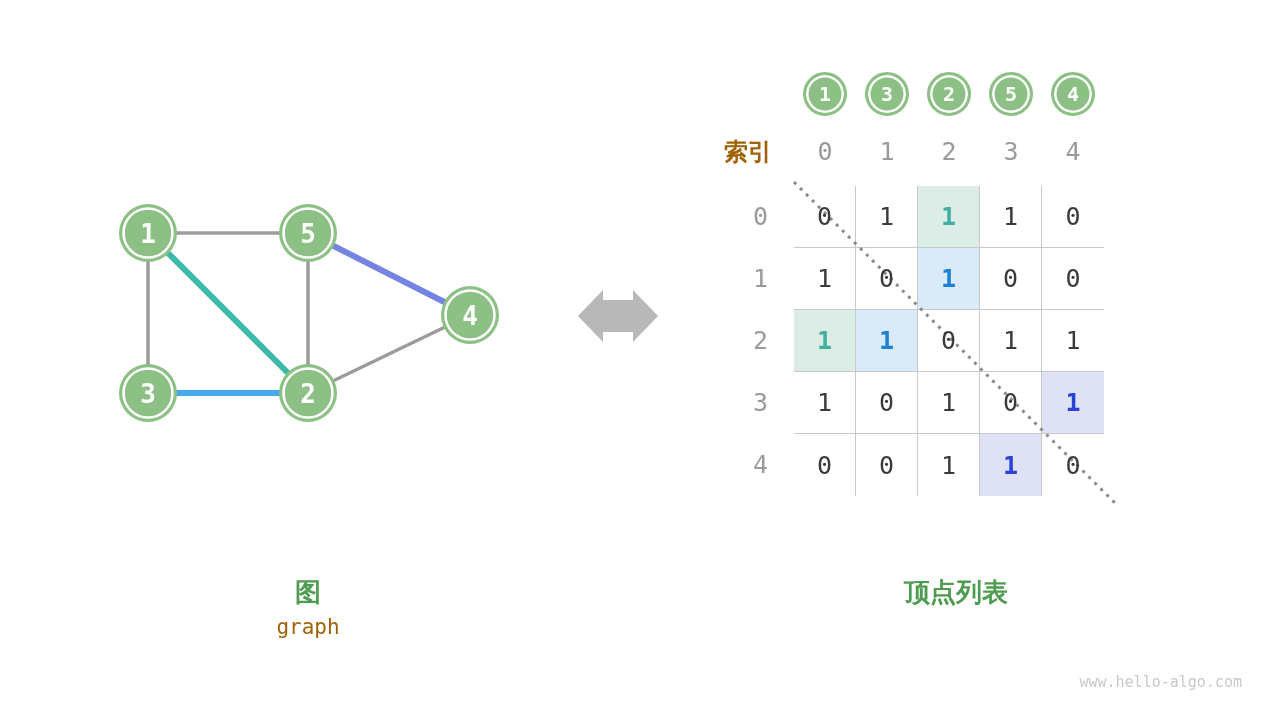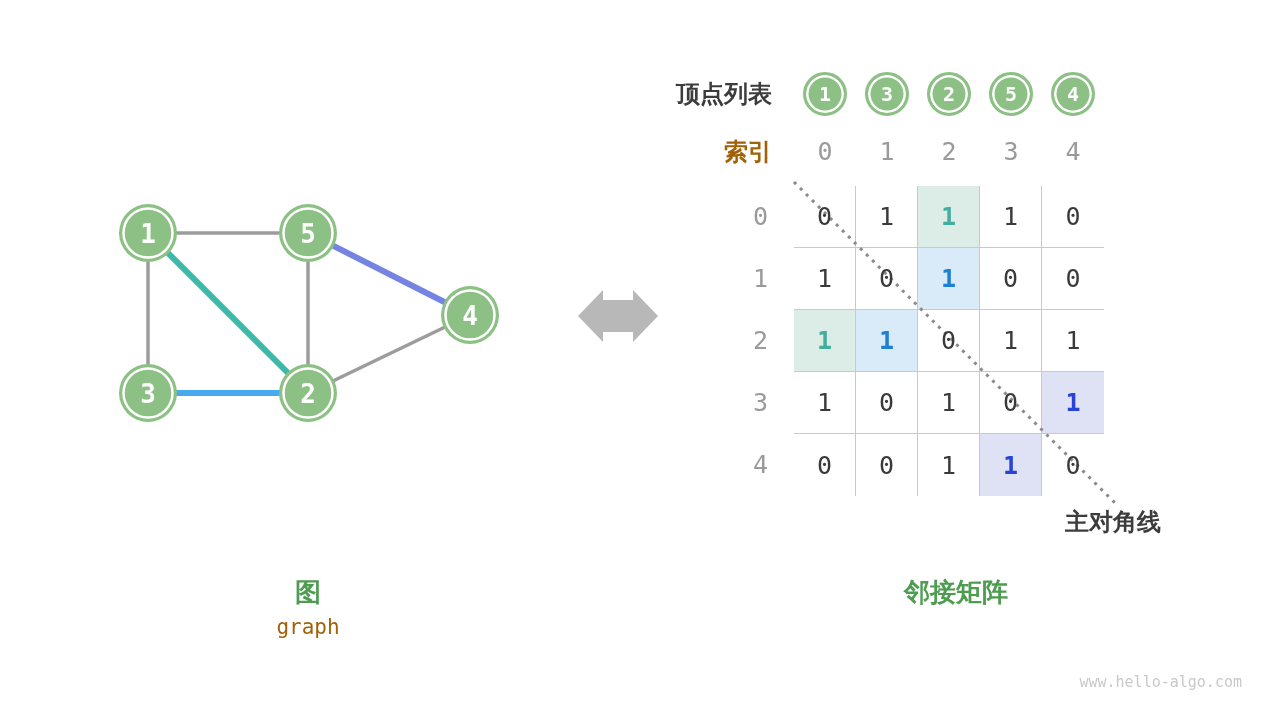--- a/index.html
+++ b/index.html
@@ -88,21 +88,20 @@
         <circle cx="308" cy="393" r="29" fill="#8CC084"></circle>
         <circle cx="308" cy="393" r="24.5" fill="none" stroke="#FFFFFF" stroke-width="2.5"></circle>
         <text x="308" y="394" text-anchor="middle" dominant-baseline="central" fill="#ffffff" font-size="26" font-weight="bold" font-family="&quot;DejaVu Sans Mono&quot;, monospace">2</text>
       </g>
     </svg>
 
   <svg class="layer">
     <polygon points="578,316 603,290 603,300 633,300 633,290 658,316 633,342 633,332 603,332 603,342" fill="#B8B8B8"></polygon>
   </svg>
 
-  <div class="side-label vlist-label">顶点列表</div>
   <div class="vertex-row" id="vertex-row">
       <div class="vcell">
         <div class="vcircle">
           <span>1</span>
         </div>
       </div>
       <div class="vcell">
         <div class="vcircle">
           <span>3</span>
         </div>
@@ -214,20 +213,19 @@
         <span style="color: rgb(40, 67, 214); font-weight: bold;">1</span>
       </div>
       <div class="mcell">
         <span>0</span>
       </div>
     </div>
 
   <svg class="layer" id="diag-layer">
     <line x1="794" y1="182" x2="1116" y2="504" stroke="#8A8A8A" stroke-width="3" stroke-dasharray="3 5.5"></line>
   </svg>
-  <div class="diag-label">主对角线</div>
 
   <div class="cap-zh graph-zh">图</div>
   <div class="cap-en graph-en">graph</div>
-  <div class="cap-zh matrix-zh">邻接矩阵</div>
+  <div class="cap-zh matrix-zh">顶点列表</div>
 
   <div class="watermark">www.hello-algo.com</div>
 </div>
 
 </body></html>

